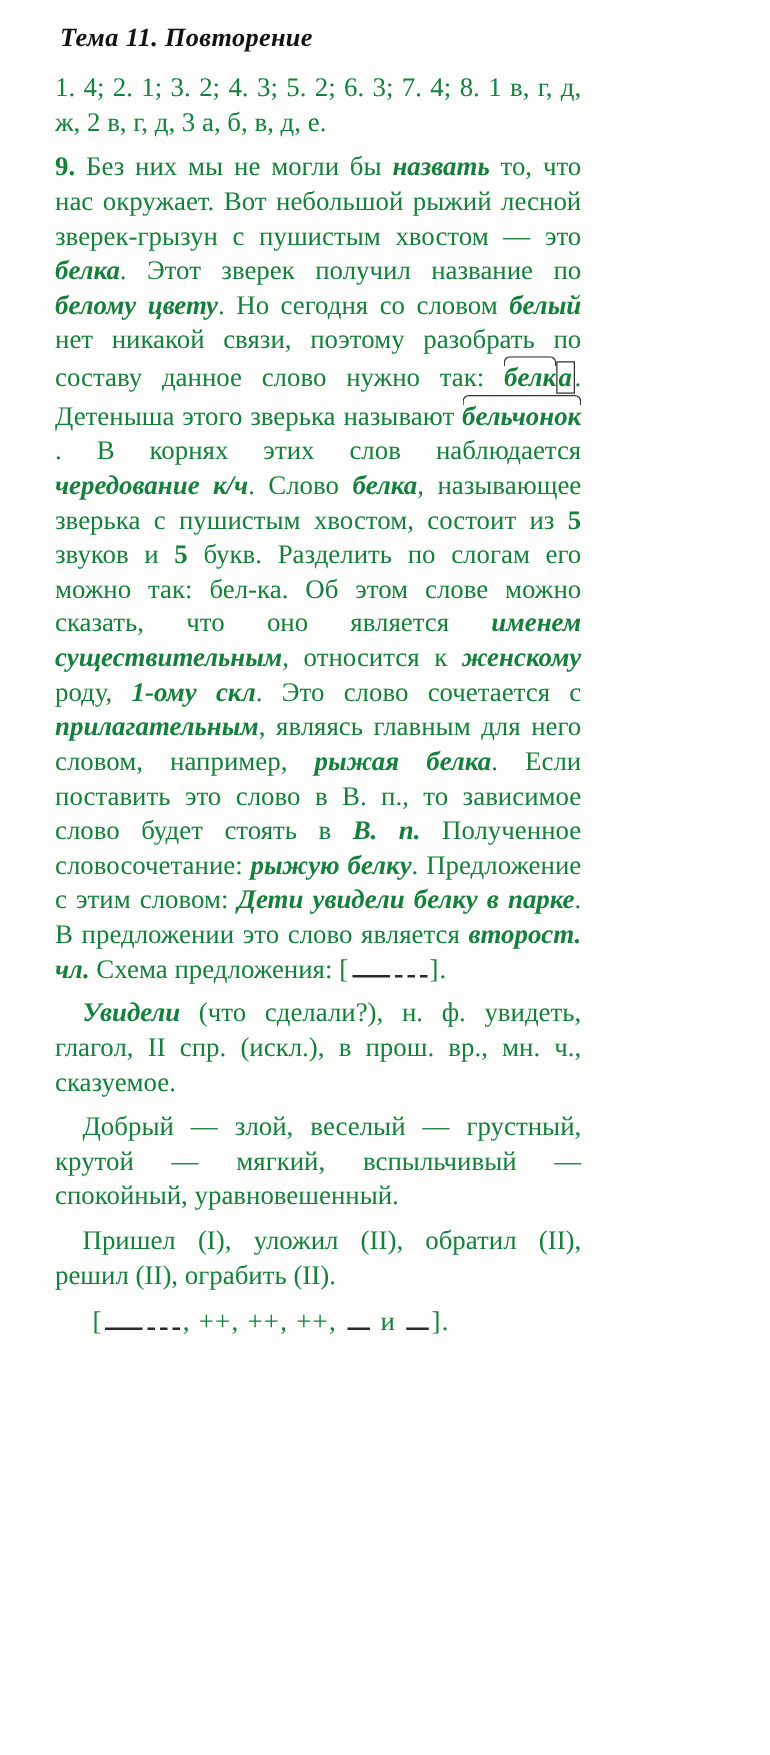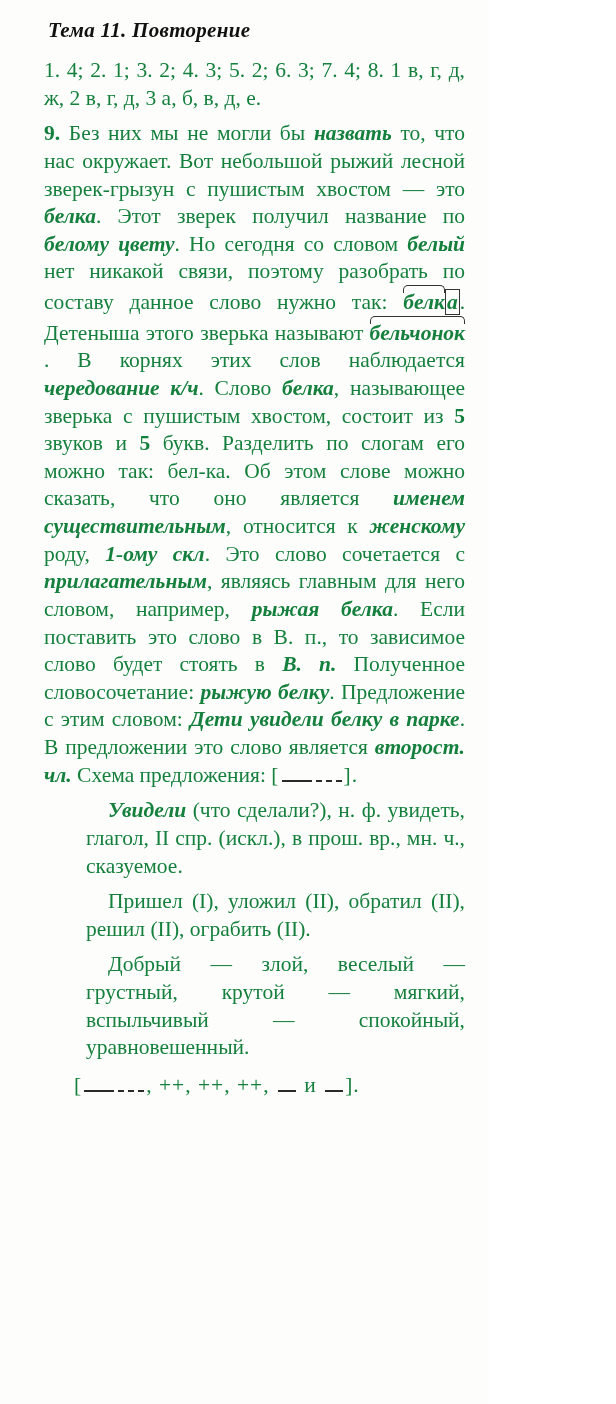--- a/index.html
+++ b/index.html
@@ -32,21 +32,20 @@
   p {
     margin: 0 0 2px 0;
     font-size: 21.5px;
     line-height: 1.285;
     text-align: justify;
     text-justify: inter-word;
     color: #15803d;
   }
   .indent {
     text-indent: 22px;
-    margin-left: 42px;
   }
   .b { font-weight: bold; }
   .bi { font-weight: bold; font-style: italic; }
   .boxed {
     border: 1px solid #333;
     padding: 0 1px;
   }
   .root-mark {
     position: relative;
     display: inline-block;
@@ -108,24 +107,24 @@
   <p class="blockline">
     <span class="b">9.</span><span> Без них мы не могли бы </span><span class="bi">назвать</span><span> то, что нас окружает. Вот небольшой рыжий лесной зверек-грызун с пушистым хвостом — это </span><span class="bi">белка</span><span>. Этот зверек получил название по </span><span class="bi">белому цвету</span><span>. Но сегодня со словом </span><span class="bi">белый</span><span> нет никакой связи, поэтому разобрать по составу данное слово нужно так: </span><span class="bi root-mark">белк</span><span class="bi boxed">а</span><span>. Детеныша этого зверька называют </span><span class="bi root-mark">бельчонок</span><span>. В корнях этих слов наблюдается </span><span class="bi">чередование к/ч</span><span>. Слово </span><span class="bi">белка</span><span>, называющее зверька с пушистым хвостом, состоит из </span><span class="b">5</span><span> звуков и </span><span class="b">5</span><span> букв. Разделить по слогам его можно так: бел-ка. Об этом слове можно сказать, что оно является </span><span class="bi">именем существительным</span><span>, относится к </span><span class="bi">женскому</span><span> роду, </span><span class="bi">1-ому скл</span><span>. Это слово сочетается с </span><span class="bi">прилагательным</span><span>, являясь главным для него словом, например, </span><span class="bi">рыжая белка</span><span>. Если поставить это слово в В. п., то зависимое слово будет стоять в </span><span class="bi">В. п.</span><span> Полученное словосочетание: </span><span class="bi">рыжую белку</span><span>. Предложение с этим словом: </span><span class="bi">Дети увидели белку в парке</span><span>. В предложении это слово является </span><span class="bi">второст. чл.</span><span> Схема предложения: </span><span class="scheme">[<span class="underline-seg"></span><span class="dash-seg"></span>].</span>
   </p>
 
   <p class="indent blockline">
     <span class="bi">Увидели</span><span> (что сделали?), н. ф. увидеть, глагол, II спр. (искл.), в прош. вр., мн. ч., сказуемое.</span>
   </p>
 
 
   <p class="indent blockline">
-    <span>Пришел (I), уложил (II), обратил (II), решил (II), ограбить (II).</span>
+    <span>Добрый — злой, веселый — грустный, крутой — мягкий, вспыльчивый — спокойный, уравновешенный.</span>
   </p>
 
   <p class="indent blockline">
-    <span>Добрый — злой, веселый — грустный, крутой — мягкий, вспыльчивый — спокойный, уравновешенный.</span>
+    <span>Пришел (I), уложил (II), обратил (II), решил (II), ограбить (II).</span>
   </p>
 
   <p class="scheme-line">
     <span class="scheme">[<span class="underline-seg"></span><span class="dash-seg"></span>, ++, ++, ++, <span class="small-seg"></span> и <span class="small-seg"></span>].</span>
   </p>
 
 </div>
 
 </body></html>

